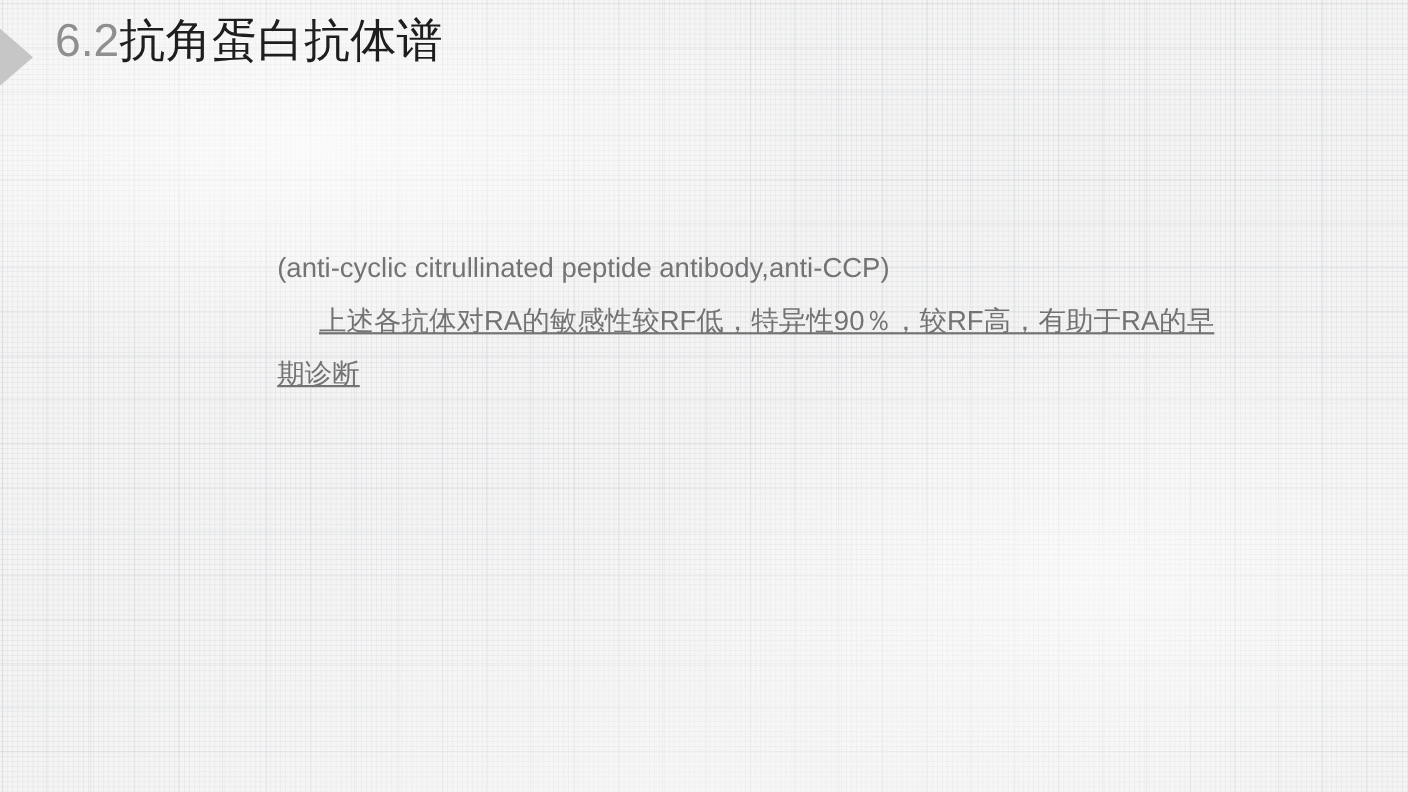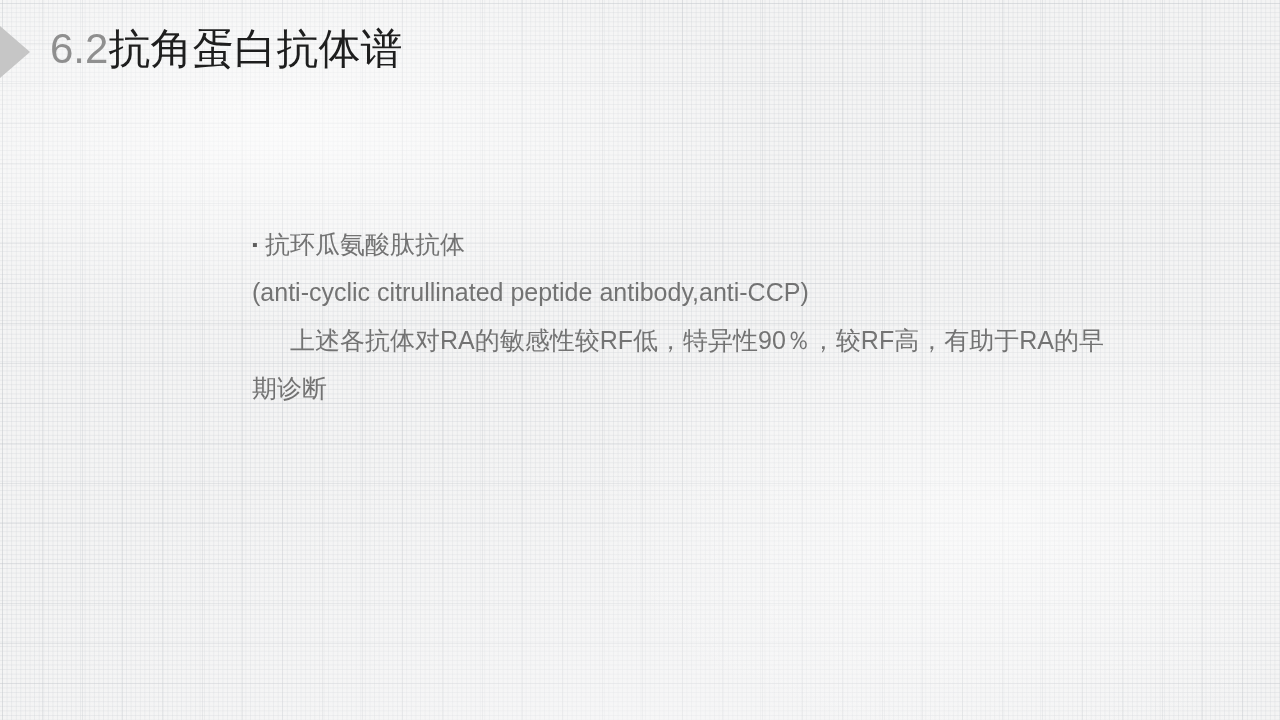--- a/index.html
+++ b/index.html
@@ -60,21 +60,21 @@
     position: absolute;
     left: 0px;
     top: 26px;
     width: 30px;
     height: 52px;
     display: block;
   }
   #slide-title {
     position: absolute;
     left: 50px;
-    top: 20px;
+    top: 8px;
     font-size: 42px;
     line-height: 58px;
     white-space: nowrap;
     letter-spacing: 0px;
   }
   #slide-title .num {
     color: #8f8f8f;
     font-weight: 400;
   }
   #slide-title .cn {
@@ -103,20 +103,21 @@
     color: #5d5d5d;
     font-size: 16px;
     vertical-align: 3px;
   }
   .body-line .bullet.none {
     width: 0px;
   }
   .para {
     white-space: nowrap;
     height: 48px;
+    text-decoration: underline;
   }
   .para.indent {
     padding-left: 38px;
   }
 </style>
 </head>
 <body>
 
 <div id="slide">
 
@@ -129,23 +130,20 @@
 
   <div id="slide-title">
     <span class="num">6.2</span><span class="cn">抗角蛋白抗体谱</span>
   </div>
 
   <div id="body-block">
 
 
 
 
-    <div class="body-line">
-      <span class="bullet">▪</span><span>抗环瓜氨酸肽抗体</span>
-    </div>
 
     <div class="body-line">
       <span class="bullet none"></span><span>(anti-cyclic citrullinated peptide antibody,anti-CCP)</span>
     </div>
 
     <div class="para indent">上述各抗体对RA的敏感性较RF低，特异性90％，较RF高，有助于RA的早</div>
     <div class="para">期诊断</div>
 
   </div>
 

